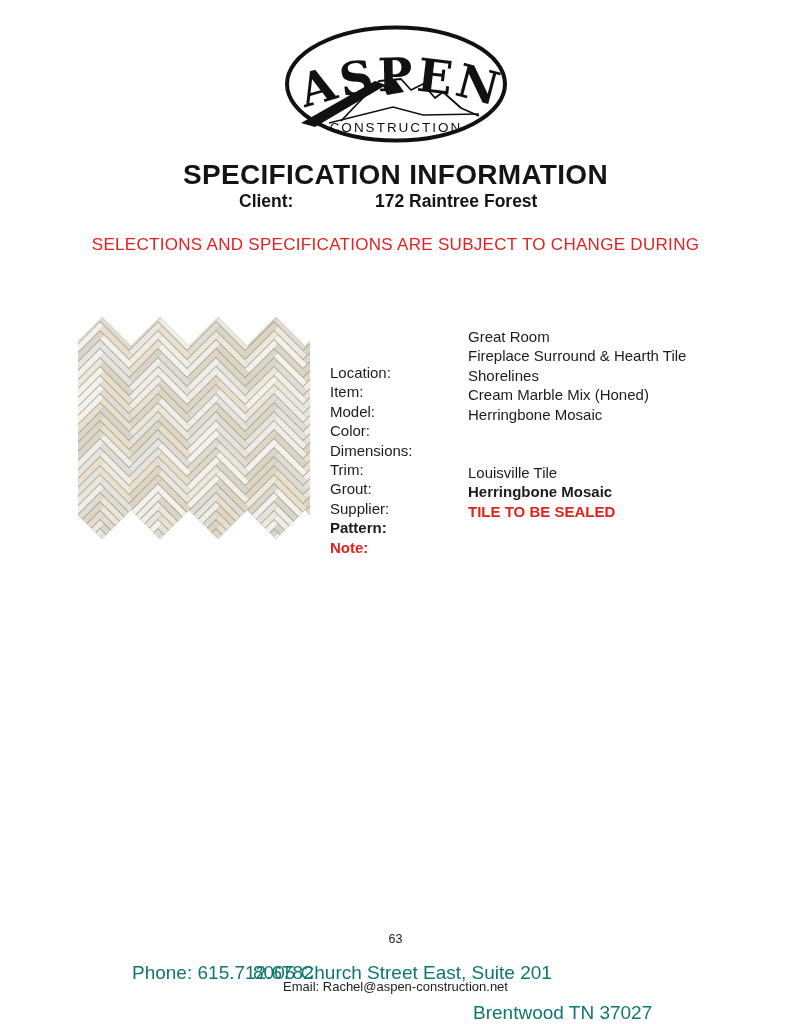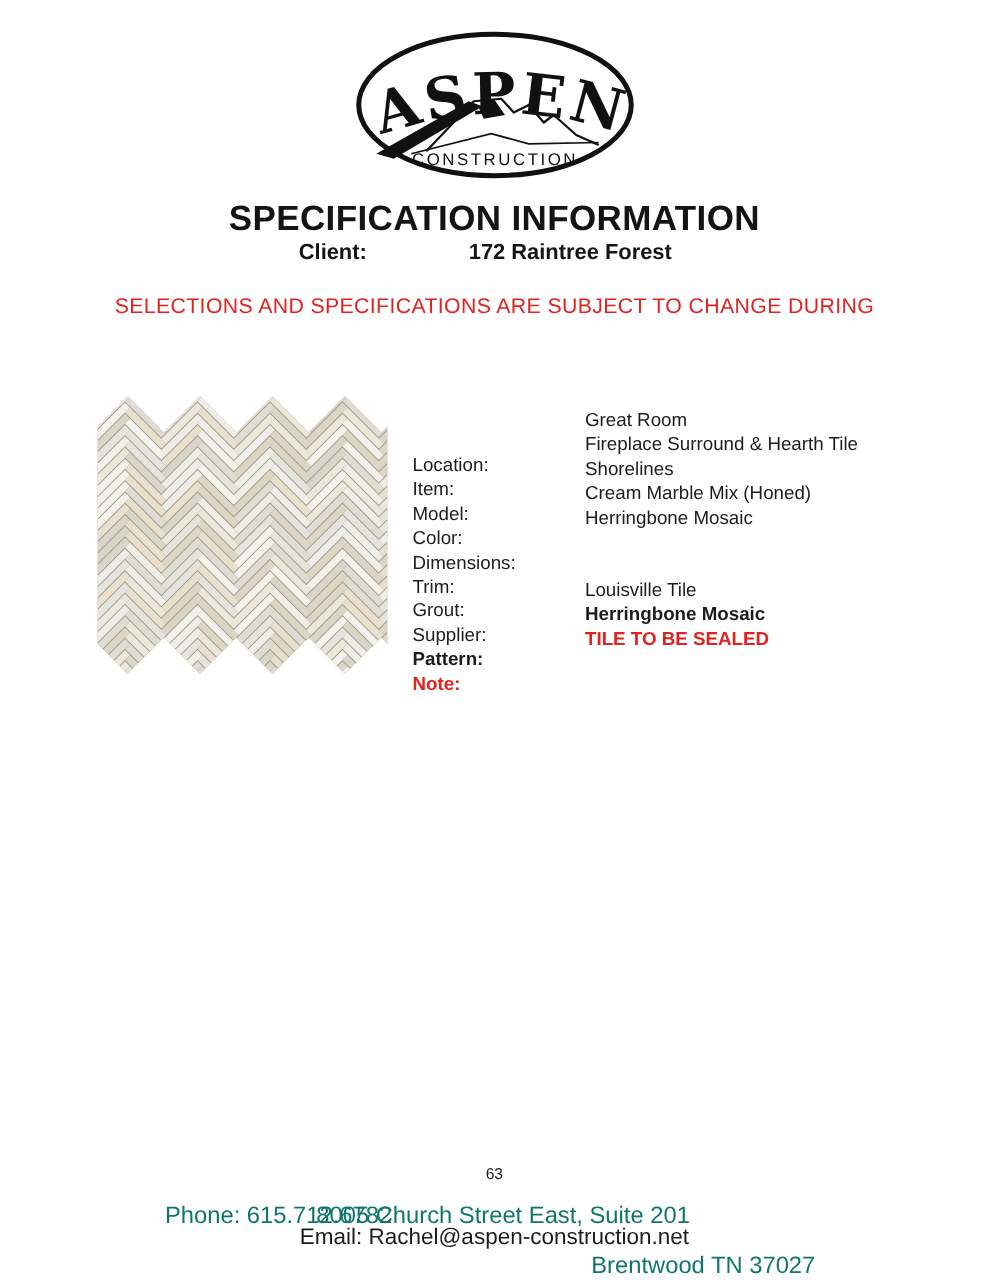--- a/index.html
+++ b/index.html
@@ -38,21 +38,21 @@
   .spec-value { flex:1; white-space:nowrap; }
   .spec-row.bold { font-weight:bold; }
   .spec-row.red { color:#e2221f; }
 
   
   .page-number { left:0; right:0; top:932px; text-align:center; font-size:12.5px; color:#1c1c1c; }
   .footer-line { left:0; top:962px; width:100%; height:17px; font-size:19px; color:#0f766e; }
   .footer-phone { position:absolute; left:132px; top:0; }
   .footer-address { position:absolute; left:253px; top:0; }
   .footer-city { position:absolute; left:473px; top:0;margin-top:40px; }
-  .footer-email { left:0; right:0; top:979px; text-align:center; font-size:18px; color:#1c1c1c; }
+  .footer-email { left:0; right:0; top:979px; text-align:center; font-size:13px; color:#1c1c1c; }
 </style>
 </head>
 <body>
 
 <div class="abs logo">
   <svg viewBox="0 0 226 121" width="226" height="121">
     <ellipse cx="113" cy="60" rx="109" ry="56.5" fill="none" stroke="#111" stroke-width="4"></ellipse>
     <defs>
       <path id="arcPath" d="M 22 84 Q 113 52 204 80"></path>
     </defs>

